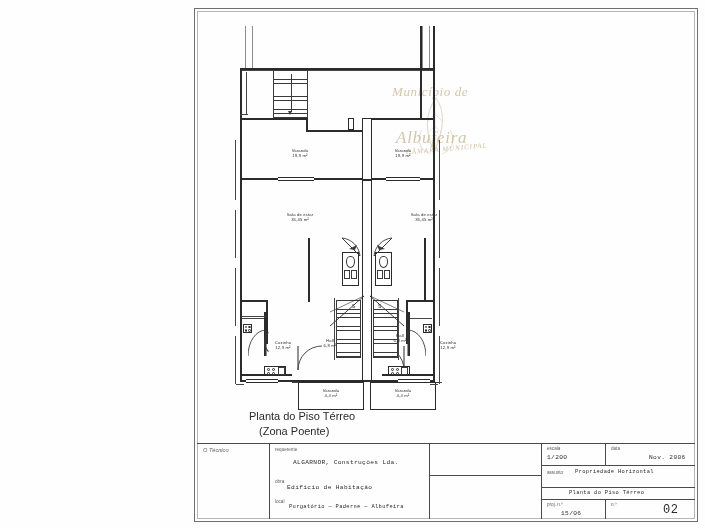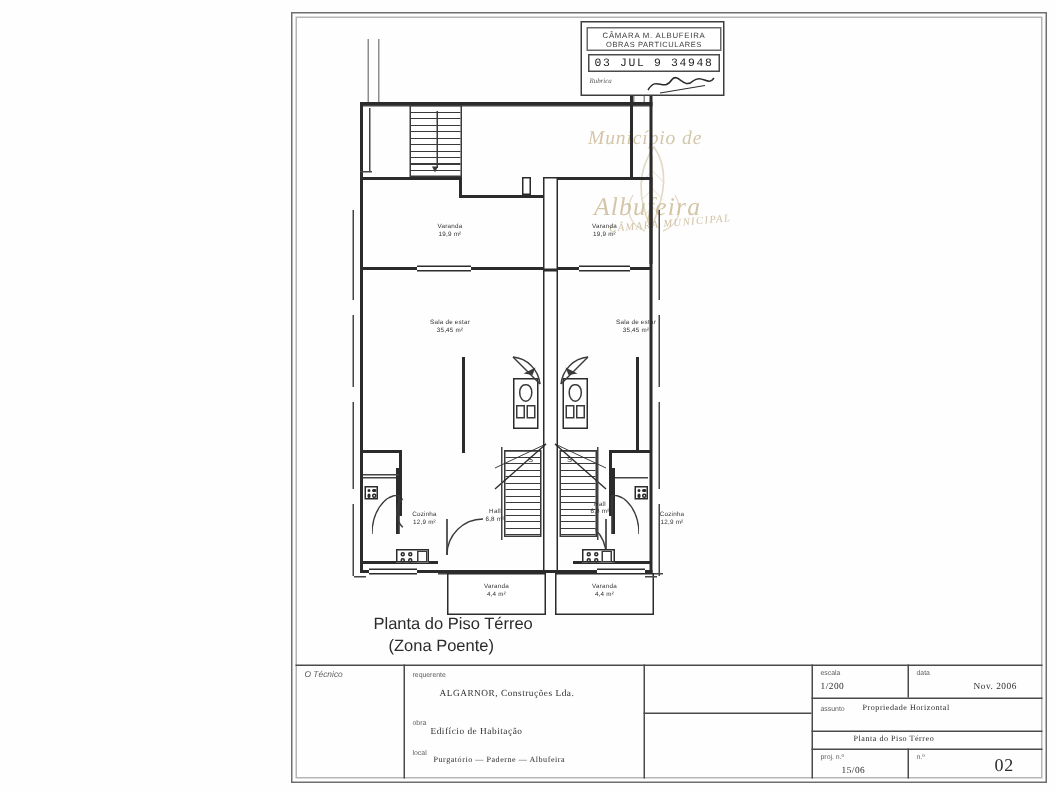--- a/index.html
+++ b/index.html
@@ -168,21 +168,21 @@
     color: #5d5d5d;
     white-space: nowrap;
     font-family: "Liberation Sans", sans-serif;
   }
   .tb-val {
     position: absolute;
     font-size: 6.2px;
     color: #2b2b2b;
     white-space: nowrap;
     letter-spacing: 0.35px;
-    font-family: Liberation Serif, serif;
+    font-family: Liberation Mono, monospace;
   }
   .tb-val.sm { font-size: 5.4px; }
   .tb-val.big { font-size: 12px; letter-spacing: 0.5px; }
 
   
   .stamp {
     position: absolute;
     left: 387px;
     top: 14px;
     width: 96px;
@@ -492,34 +492,20 @@
     <div class="room-label" style="left:331px;top:388px;">
       <span class="nm">Varanda</span>
       <span class="ar">4,4 m²</span>
     </div>
     <div class="room-label" style="left:403px;top:388px;">
       <span class="nm">Varanda</span>
       <span class="ar">4,4 m²</span>
     </div>
   </div>
 
-  <div class="stamp">
-    <div class="stamp-inner">
-      <div class="stamp-t1">CÂMARA M. ALBUFEIRA</div>
-      <div class="stamp-t2">OBRAS PARTICULARES</div>
-    </div>
-    <div class="stamp-date-box">
-      <div class="stamp-date">03 JUL 9 34948</div>
-    </div>
-    <div class="stamp-sig">Rubrica</div>
-    <svg style="position:absolute;left:42px;top:33px;width:48px;height:15px;" viewBox="0 0 48 15">
-      <path d="M2 12 C 8 2, 12 14, 18 5 C 22 0, 26 12, 32 6 C 38 1, 42 10, 46 4" fill="none" stroke="#2b2b2b" stroke-width="1"></path>
-      <path d="M10 14 L40 9" fill="none" stroke="#2b2b2b" stroke-width="0.7"></path>
-    </svg>
-  </div>
 
   <div class="caption" style="left:249px;top:409px;">Planta do Piso Térreo</div>
   <div class="caption" style="left:259px;top:424px;">(Zona Poente)</div>
 
   <div class="tb">
 
     <div class="tb-line" style="left:0;top:0;width:498px;height:1px;"></div>
 
     <div class="tb-line" style="left:72px;top:0;width:1px;height:76px;"></div>
     <div class="tb-line" style="left:232px;top:0;width:1px;height:76px;"></div>

